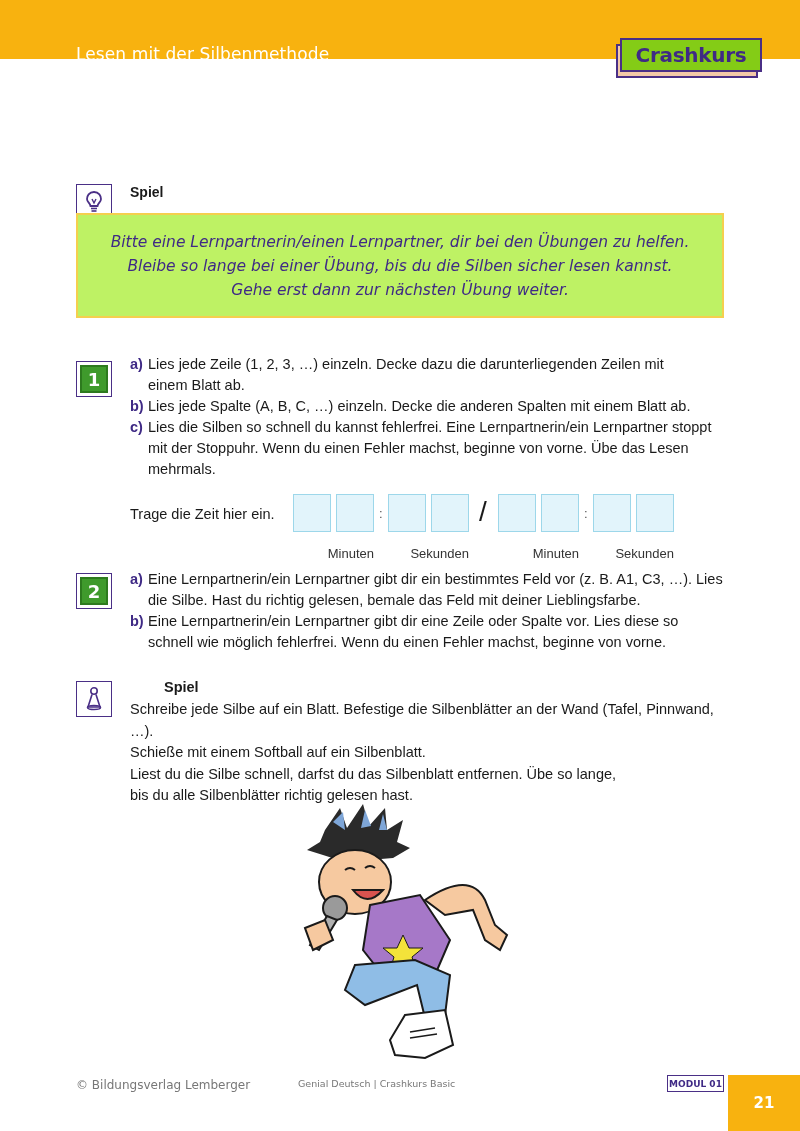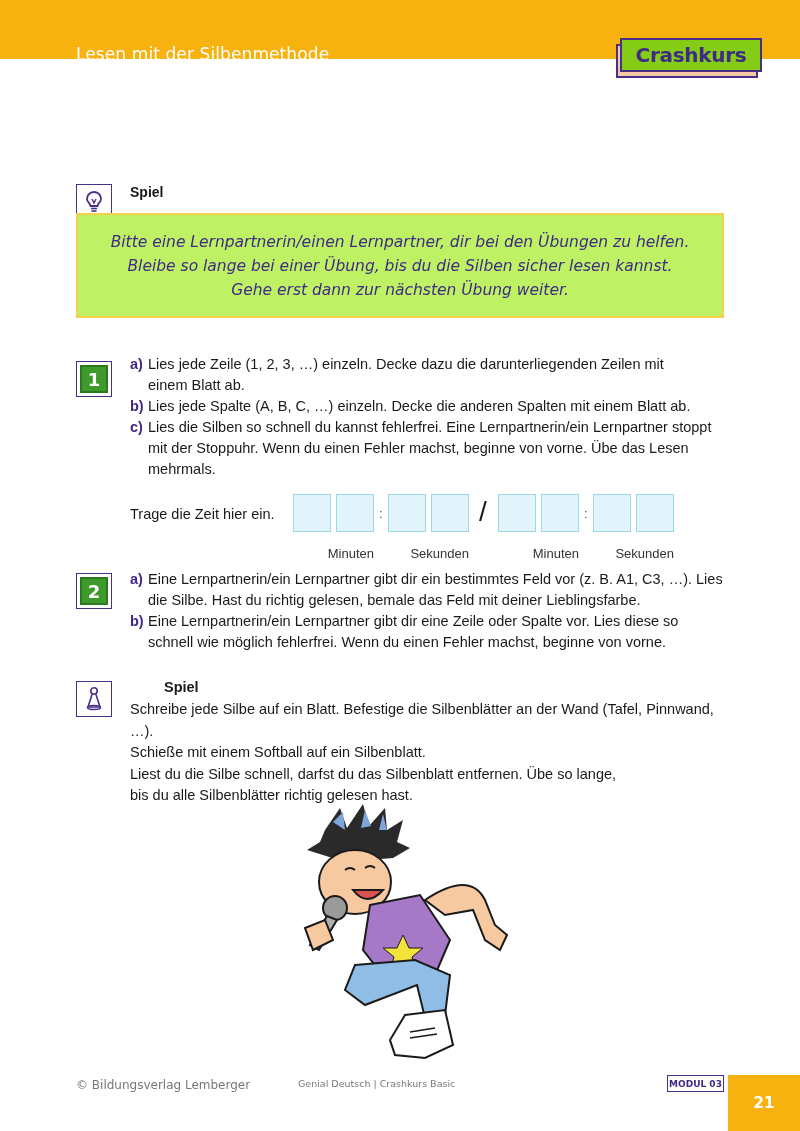--- a/index.html
+++ b/index.html
@@ -207,14 +207,14 @@
     <path d="M125 232 L150 228 M125 238 L152 234" stroke="#1a1a1a" stroke-width="1.5"></path>
 
     <ellipse cx="50" cy="108" rx="12" ry="12" fill="#9a9a9a" stroke="#1a1a1a" stroke-width="2"></ellipse>
     <path d="M42 116 L25 145 L34 150 L52 120 Z" fill="#b0b0b0" stroke="#1a1a1a" stroke-width="2"></path>
     <path d="M20 128 L40 120 L48 140 L28 150 Z" fill="#f6c9a0" stroke="#1a1a1a" stroke-width="2"></path>
   </svg>
 </div>
 
 <div class="footer-left">© Bildungsverlag Lemberger</div>
 <div class="footer-mid">Genial Deutsch | Crashkurs Basic</div>
-<div class="modul-badge">MODUL 03</div>
+<div class="modul-badge">MODUL 01</div>
 <div class="page-num">21</div>
 
 </body></html>

